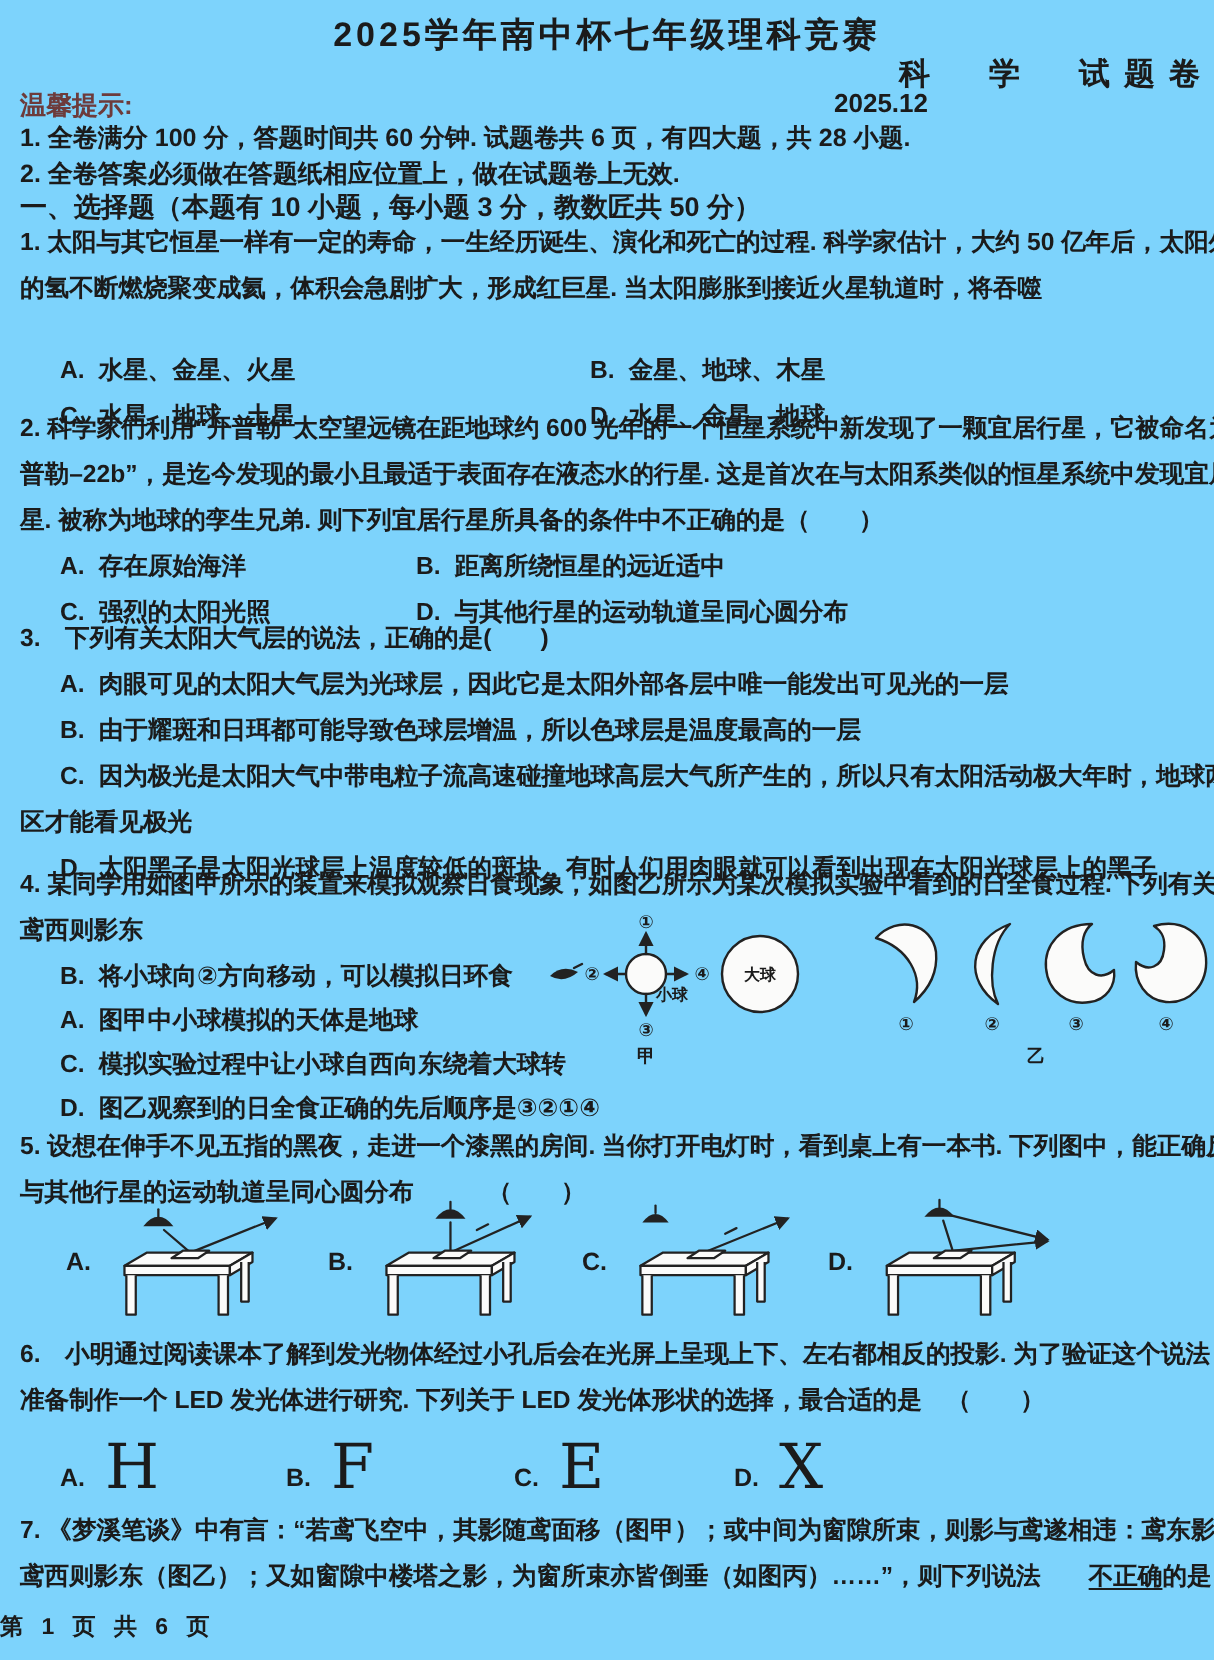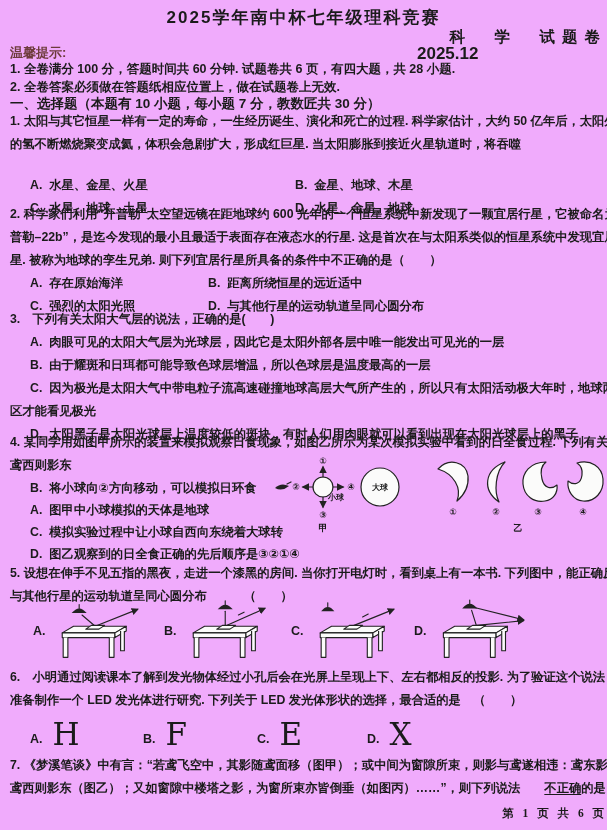--- a/index.html
+++ b/index.html
@@ -1,40 +1,40 @@
 <!DOCTYPE html>
 <html><head>
 <meta charset="utf-8">
 <style>
   html,body{margin:0;padding:0;background:#e8e8e8;}
   .page{
     position:relative;width:607px;height:830px;margin:0 auto;
-    background:#f0abfc;color:#1b1b1b;overflow:hidden;
+    background:#7dd3fc;color:#1b1b1b;overflow:hidden;
     font-family:"Liberation Sans","DejaVu Sans",sans-serif;
   }
   .abs{position:absolute;}
   .t1{top:6px;left:0;right:0;text-align:center;font-size:17px;font-weight:700;letter-spacing:2px;}
   .t2{top:27px;left:0;right:0;text-align:right;font-size:15.5px;font-weight:700;letter-spacing:7px;}
   .hint{top:44px;left:10px;font-size:13px;font-weight:700;text-align:center;}
-  .date{top:44px;left:417px;font-size:17px;font-weight:700;}
+  .date{top:44px;left:417px;font-size:13px;font-weight:700;}
   .note1{top:61px;}
   .note2{top:79px;}
   .note{left:10px;font-size:12.5px;font-weight:700;white-space:nowrap;}
   .section{top:95px;left:10px;font-size:13.5px;font-weight:700;white-space:nowrap;}
   .qblock{left:10px;right:4px;}
   .qline{font-size:12.3px;font-weight:600;line-height:23px;white-space:nowrap;}
   .opt{padding-left:20px;}
   .optrow{display:flex;}
   .optrow .c{padding-left:20px;}
   .q1c{width:245px;}
   .q2c{width:158px;}
   .lbl{margin-right:7px;font-weight:700;}
   .q4opts .qline{line-height:22px;}
   .u{text-decoration:underline;text-underline-offset:2px;padding-left:24px;}
-  .footer{top:806px;left:0;right:0;text-align:right;font-size:11.5px;font-weight:600;letter-spacing:3px;font-family:Liberation Serif, serif;}
+  .footer{top:806px;left:0;right:0;text-align:left;font-size:11.5px;font-weight:600;letter-spacing:3px;}
   
   .diagram svg{display:block;}
   .d-stroke{stroke:#222;stroke-width:1.2;fill:none;stroke-linecap:round;stroke-linejoin:round;}
   .d-fill{fill:#222;stroke:none;}
   .d-white{fill:#fbfbfa;stroke:#222;stroke-width:1.2;stroke-linejoin:round;}
   .d-text{font-size:9px;font-weight:600;fill:#1b1b1b;text-anchor:middle;}
   .d-text-s{font-size:8px;font-weight:600;fill:#1b1b1b;text-anchor:middle;}
   .q4diag{top:455px;left:273px;width:332px;height:82px;}
   .q5row .grp{position:absolute;top:0;display:flex;align-items:center;height:64px;}
   .q5row{top:599px;left:0;right:0;height:66px;}
@@ -48,21 +48,21 @@
 <body>
 
 <div class="page">
 
   <div class="abs t1">2025学年南中杯七年级理科竞赛</div>
   <div class="abs t2">科　学　试题卷</div>
   <div class="abs hint" id="hint-label" style="color: rgb(109, 59, 59);">温馨提示:</div>
   <div class="abs date">2025.12</div>
   <div class="abs note note1">1. 全卷满分 100 分，答题时间共 60 分钟. 试题卷共 6 页，有四大题，共 28 小题.</div>
   <div class="abs note note2">2. 全卷答案必须做在答题纸相应位置上，做在试题卷上无效.</div>
-  <div class="abs section">一、选择题（本题有 10 小题，每小题 7 分，教数匠共 30 分）</div>
+  <div class="abs section">一、选择题（本题有 10 小题，每小题 3 分，教数匠共 50 分）</div>
 
   <div class="abs qblock" style="top:110px">
     <div class="qline">1. 太阳与其它恒星一样有一定的寿命，一生经历诞生、演化和死亡的过程. 科学家估计，大约 50 亿年后，太阳外层</div>
     <div class="qline">的氢不断燃烧聚变成氦，体积会急剧扩大，形成红巨星. 当太阳膨胀到接近火星轨道时，将吞噬</div>
     <div class="qline optrow" style="margin-top:18px">
       <span class="c q1c"><span class="lbl">A.</span><span>水星、金星、火星</span></span>
       <span class="c"><span class="lbl">B.</span><span>金星、地球、木星</span></span>
     </div>
     <div class="qline optrow">
       <span class="c q1c"><span class="lbl">C.</span><span>水星、地球、土星</span></span>

